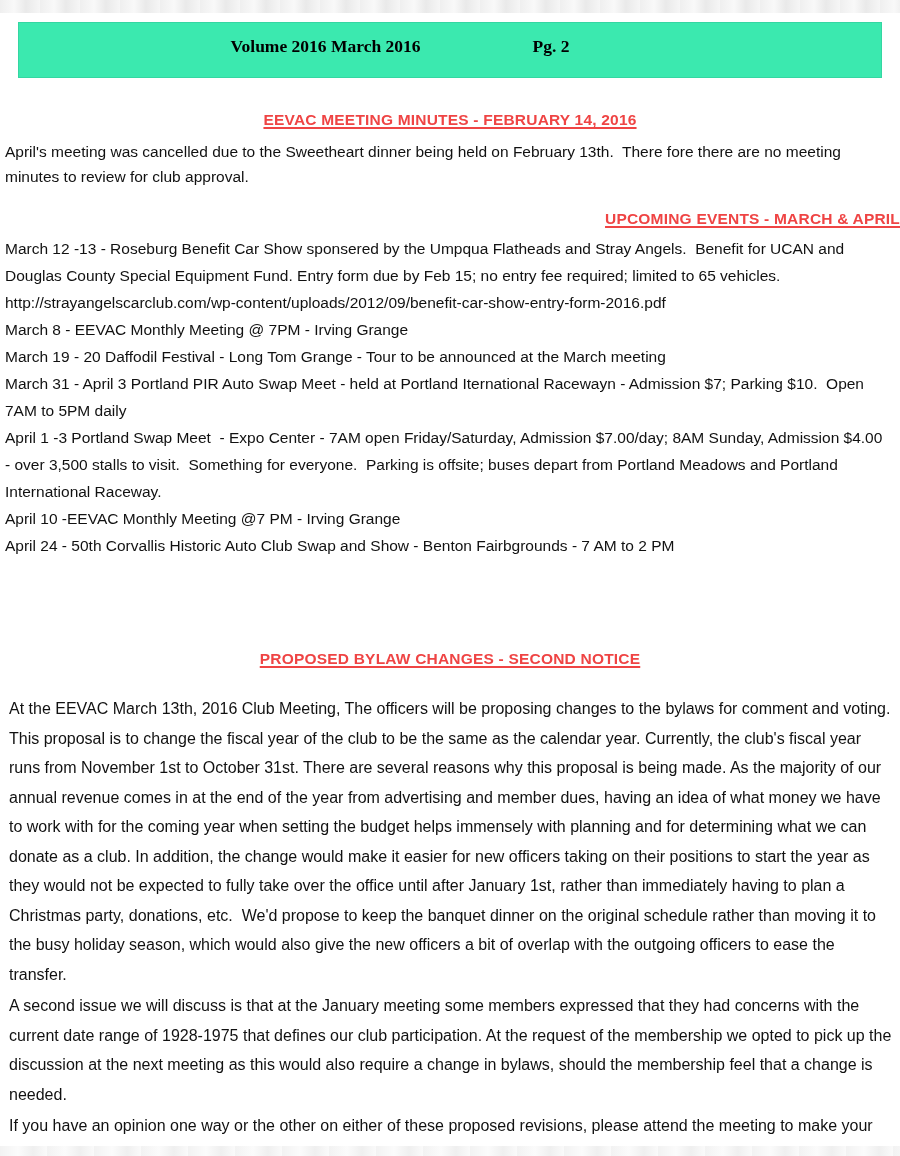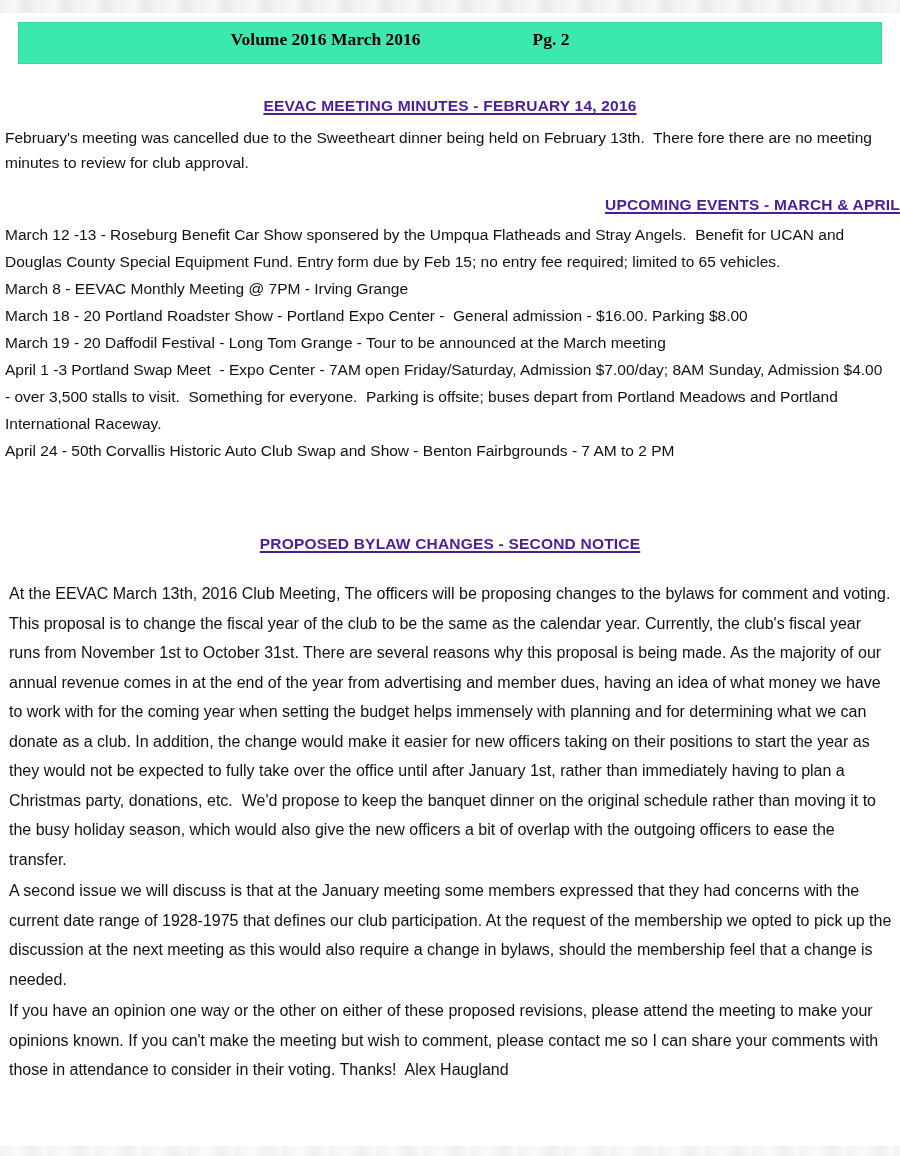--- a/index.html
+++ b/index.html
@@ -19,21 +19,21 @@
     opacity: .9;
   }
   .noise-bottom {
     position: absolute; bottom: 0; left: 0;
     height: 10px; width: 100%;
     background: repeating-linear-gradient(90deg,
       #f2f2f2 0px, #fbfbfb 18px, #efefef 33px, #fafafa 47px);
   }
   .header-bar {
     margin: 9px 18px 0 18px;
-    height: 42px;
+    height: 56px;
     background: #3be9af;
     border: 1px solid #35d6a2;
     display: flex;
     align-items: center;
     justify-content: center;
     padding-right: 100px;
     padding-bottom: 8px;
     gap: 112px;
     font-family: "Liberation Serif", serif;
     font-weight: bold;
@@ -41,68 +41,70 @@
     color: #000;
   }
   .section-heading {
     text-align: center;
     font-weight: bold;
     font-size: 15.5px;
     text-decoration: underline;
     text-decoration-thickness: 2px;
     text-underline-offset: 2px;
     letter-spacing: .2px;
-    color: #4c1d95;
+    color: #ef4444;
   }
   .minutes-heading { margin-top: 33px; }
   .minutes-body {
     margin: 10px 6px 0 5px;
     font-size: 15.5px;
     line-height: 25px;
     white-space: pre-wrap;
   }
   .events-heading { margin-top: 21px; text-align: right; }
   .events-list {
     margin: 7px 6px 0 5px;
     font-size: 15.5px;
     line-height: 27px;
   }
   .evt { white-space: pre-wrap; }
   .evt b { font-weight: normal; }
-  .bylaws-heading { margin-top: 71px; }
+  .bylaws-heading { margin-top: 91px; }
   .bylaws {
     margin: 0 5px 0 9px;
     font-size: 16px;
     line-height: 29.5px;
   }
   .bylaws p { white-space: pre-wrap; margin-top: 26px; }
   .bylaws p.second { margin-top: 2px; }
 </style>
 </head>
 <body>
 
 <div class="noise-strip"></div>
 
 <div class="header-bar">
   <span>Volume 2016 March 2016</span>
   <span>Pg. 2</span>
 </div>
 
 <div class="section-heading minutes-heading">EEVAC MEETING MINUTES - FEBRUARY 14, 2016</div>
 
-<div class="minutes-body">February's meeting was cancelled due to the Sweetheart dinner being held on February 13th.  There fore there are no meeting minutes to review for club approval.</div>
+<div class="minutes-body">April's meeting was cancelled due to the Sweetheart dinner being held on February 13th.  There fore there are no meeting minutes to review for club approval.</div>
 
 <div class="section-heading events-heading">UPCOMING EVENTS - MARCH &amp; APRIL</div>
 
 <div class="events-list">
   <div class="evt"><b>March 12 -13</b><span> - Roseburg Benefit Car Show sponsered by the Umpqua Flatheads and Stray Angels.  Benefit for UCAN and Douglas County Special Equipment Fund. Entry form due by Feb 15; no entry fee required; limited to 65 vehicles.</span></div>
+  <div class="evt"><b></b><span>http://strayangelscarclub.com/wp-content/uploads/2012/09/benefit-car-show-entry-form-2016.pdf</span></div>
   <div class="evt"><b>March 8</b><span> - EEVAC Monthly Meeting @ 7PM - Irving Grange</span></div>
-  <div class="evt"><b>March 18 - 20</b><span> Portland Roadster Show - Portland Expo Center -  General admission - $16.00. Parking $8.00</span></div>
   <div class="evt"><b>March 19 - 20</b><span> Daffodil Festival - Long Tom Grange - Tour to be announced at the March meeting</span></div>
+  <div class="evt"><b>March 31 - April 3 Portland PIR Auto Swap Meet</b><span> - held at Portland Iternational Racewayn - Admission $7; Parking $10.  Open 7AM to 5PM daily</span></div>
   <div class="evt"><b>April 1 -3 Portland Swap Meet </b><span> - Expo Center - 7AM open Friday/Saturday, Admission $7.00/day; 8AM Sunday, Admission $4.00  - over 3,500 stalls to visit.  Something for everyone.  Parking is offsite; buses depart from Portland Meadows and Portland International Raceway.</span></div>
+  <div class="evt"><b>April 10</b><span> -EEVAC Monthly Meeting @7 PM - Irving Grange</span></div>
   <div class="evt"><b>April 24</b><span> - 50th Corvallis Historic Auto Club Swap and Show - Benton Fairbgrounds - 7 AM to 2 PM</span></div>
 </div>
 
 <div class="section-heading bylaws-heading">PROPOSED BYLAW CHANGES - SECOND NOTICE</div>
 
 <div class="bylaws">
   <p>At the EEVAC March 13th, 2016 Club Meeting, The officers will be proposing changes to the bylaws for comment and voting. This proposal is to change the fiscal year of the club to be the same as the calendar year. Currently, the club's fiscal year runs from November 1st to October 31st. There are several reasons why this proposal is being made. As the majority of our annual revenue comes in at the end of the year from advertising and member dues, having an idea of what money we have to work with for the coming year when setting the budget helps immensely with planning and for determining what we can donate as a club. In addition, the change would make it easier for new officers taking on their positions to start the year as they would not be expected to fully take over the office until after January 1st, rather than immediately having to plan a Christmas party, donations, etc.  We'd propose to keep the banquet dinner on the original schedule rather than moving it to the busy holiday season, which would also give the new officers a bit of overlap with the outgoing officers to ease the transfer.</p>
   <p class="second">A second issue we will discuss is that at the January meeting some members expressed that they had concerns with the current date range of 1928-1975 that defines our club participation. At the request of the membership we opted to pick up the discussion at the next meeting as this would also require a change in bylaws, should the membership feel that a change is needed.</p>
   <p class="second"><span>If you have an opinion one way or the other on either of these proposed revisions, please attend the meeting to make your opinions known. If you can't make the meeting but wish to comment, please contact me so I can share your comments with those in attendance to consider in their voting. Thanks!  Alex Haugland</span></p>
 </div>

